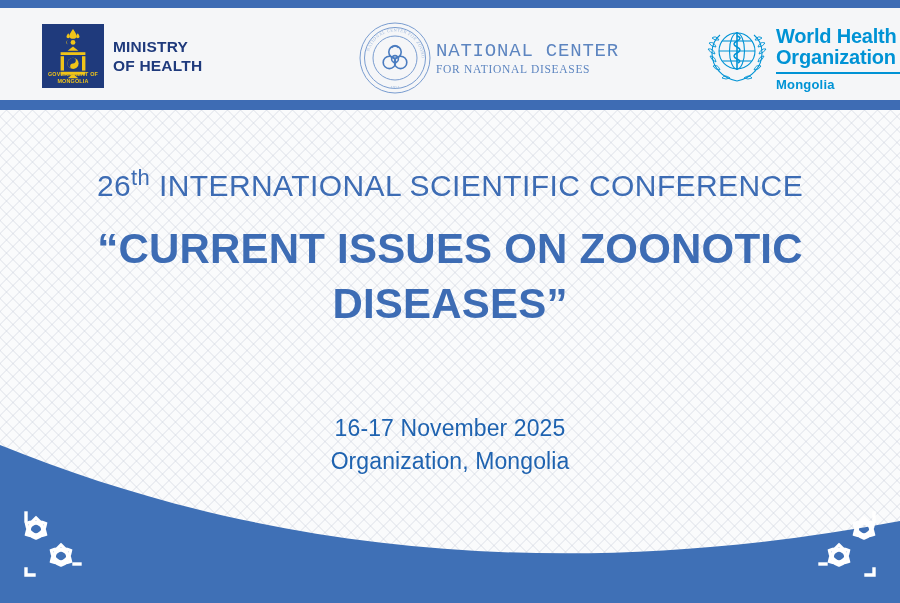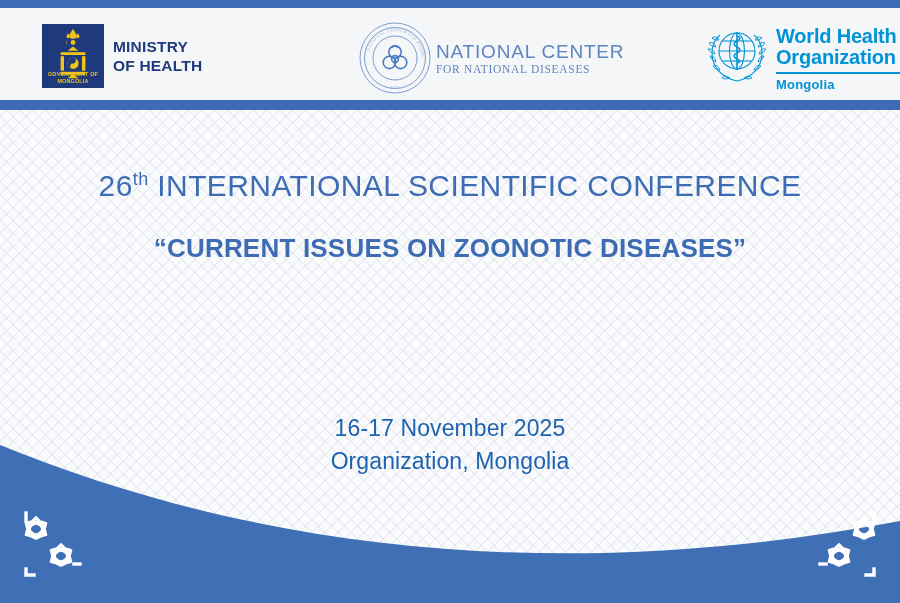--- a/index.html
+++ b/index.html
@@ -95,21 +95,21 @@
     left: 352px; top: 13px;
     display: flex;
     align-items: center;
   }
   .ncz-seal { width: 74px; height: 74px; display:block; }
   .ncz-name {
     margin-left: 4px;
     color: #5d85c0;
   }
   .ncz-line1 {
-    font-family: Liberation Sans, sans-serif;
+    font-family: Liberation Mono, monospace;
     font-size: 19px;
     letter-spacing: 0.8px;
     line-height: 21px;
   }
   .ncz-line2 {
     font-family: "Liberation Serif", serif;
     font-size: 11.5px;
     letter-spacing: 0.7px;
     line-height: 14px;
   }
@@ -151,27 +151,27 @@
   }
   .title-line1 {
     color: #3d6cb4;
     font-size: 30px;
     font-weight: normal;
     letter-spacing: 0.4px;
     line-height: 42px;
     white-space: nowrap;
   }
   .title-line1 .sup {
-    font-size: 18px;
+    font-size: 22px;
     vertical-align: super;
     line-height: 0;
   }
   .title-main {
     color: #3d6cb4;
-    font-size: 26px;
+    font-size: 42px;
     font-weight: bold;
     line-height: 55px;
     letter-spacing: 0.2px;
     margin-top: 14px;
     padding: 0 60px;
   }
 
   
   .meta {
     position: absolute;

